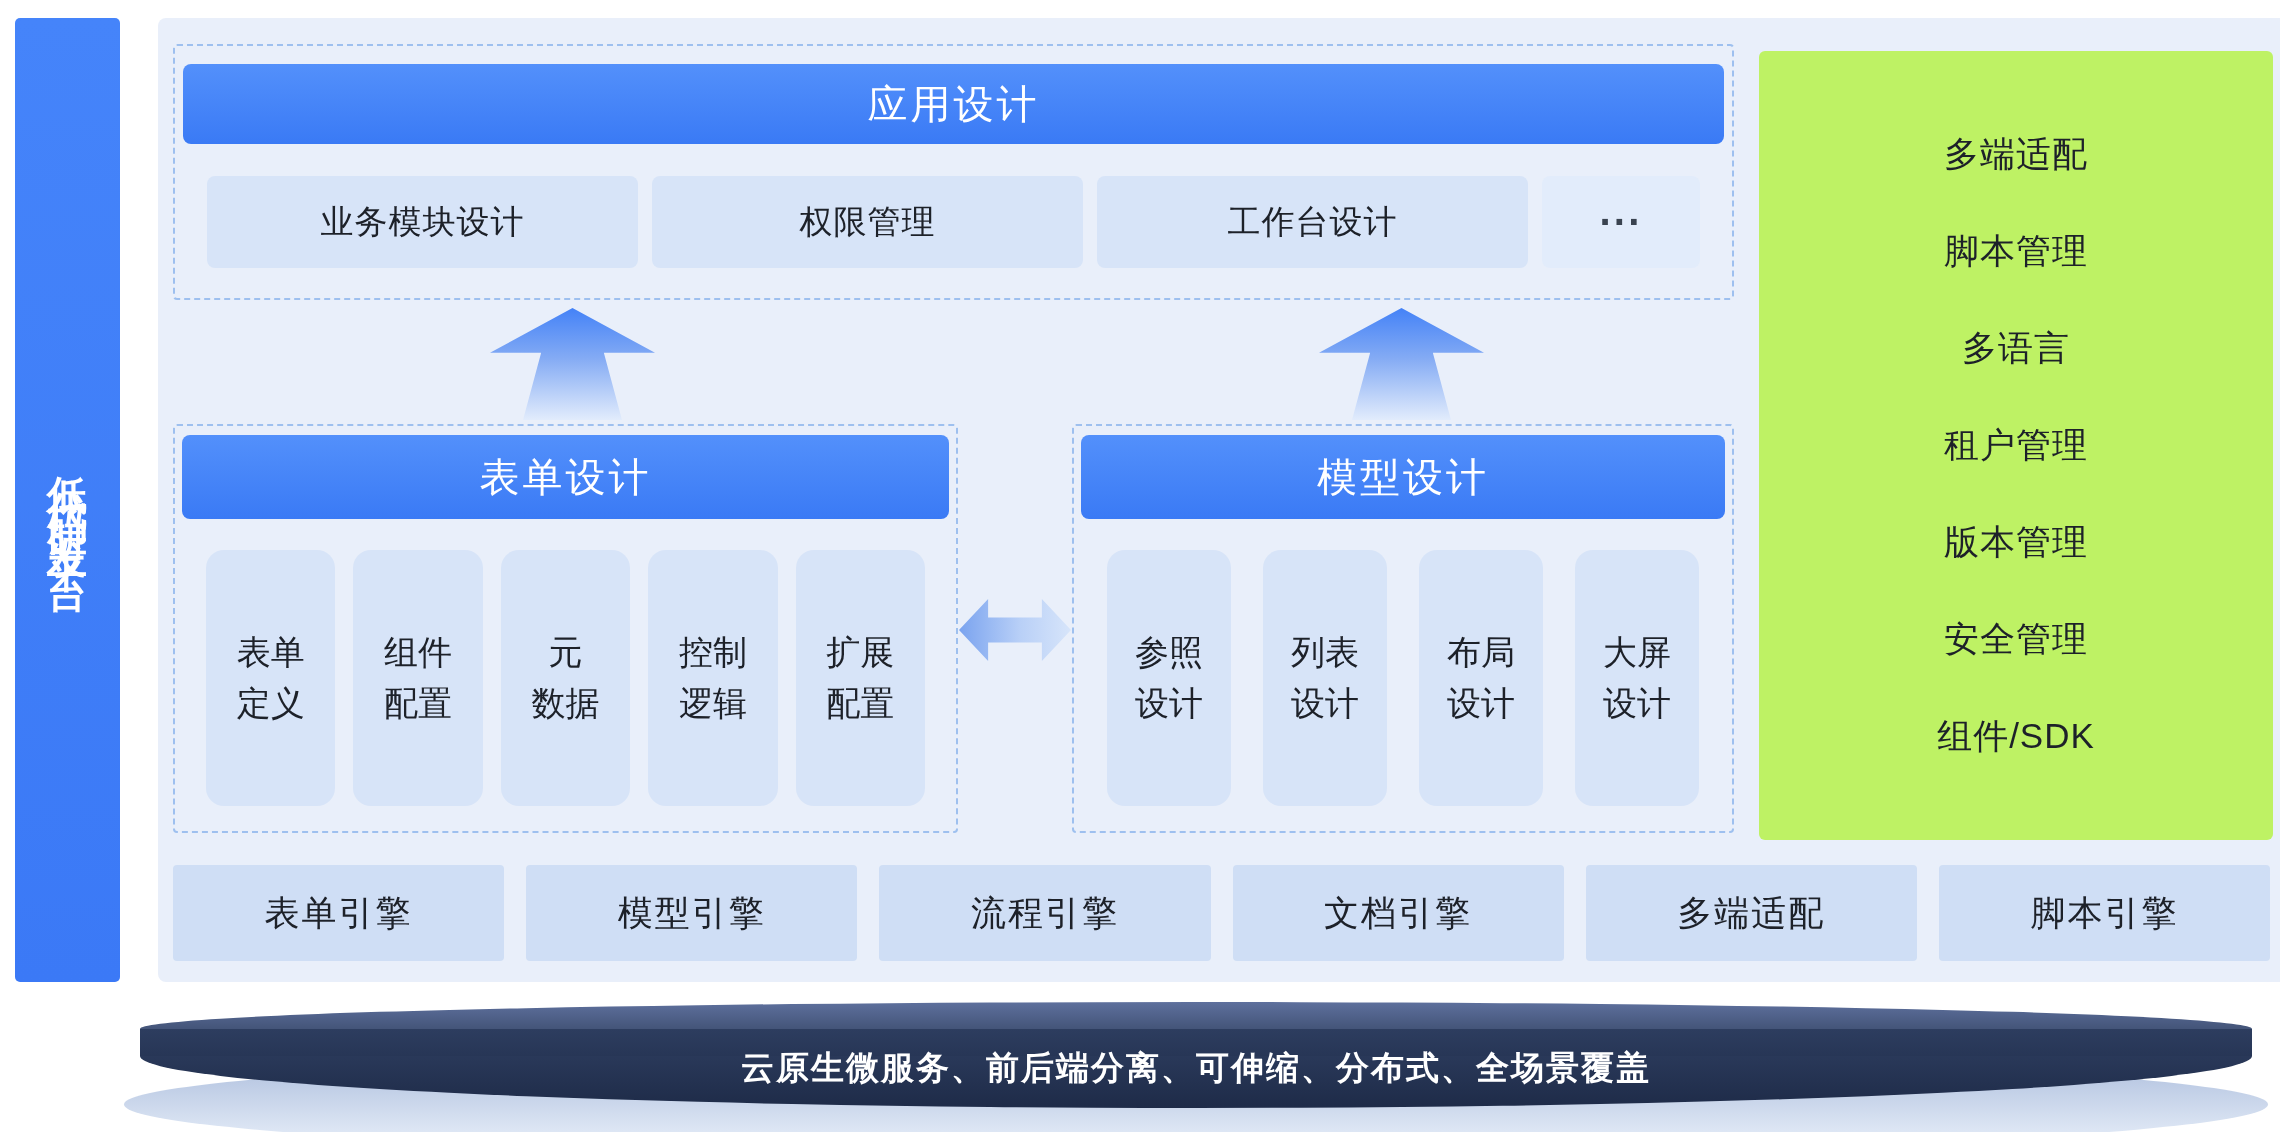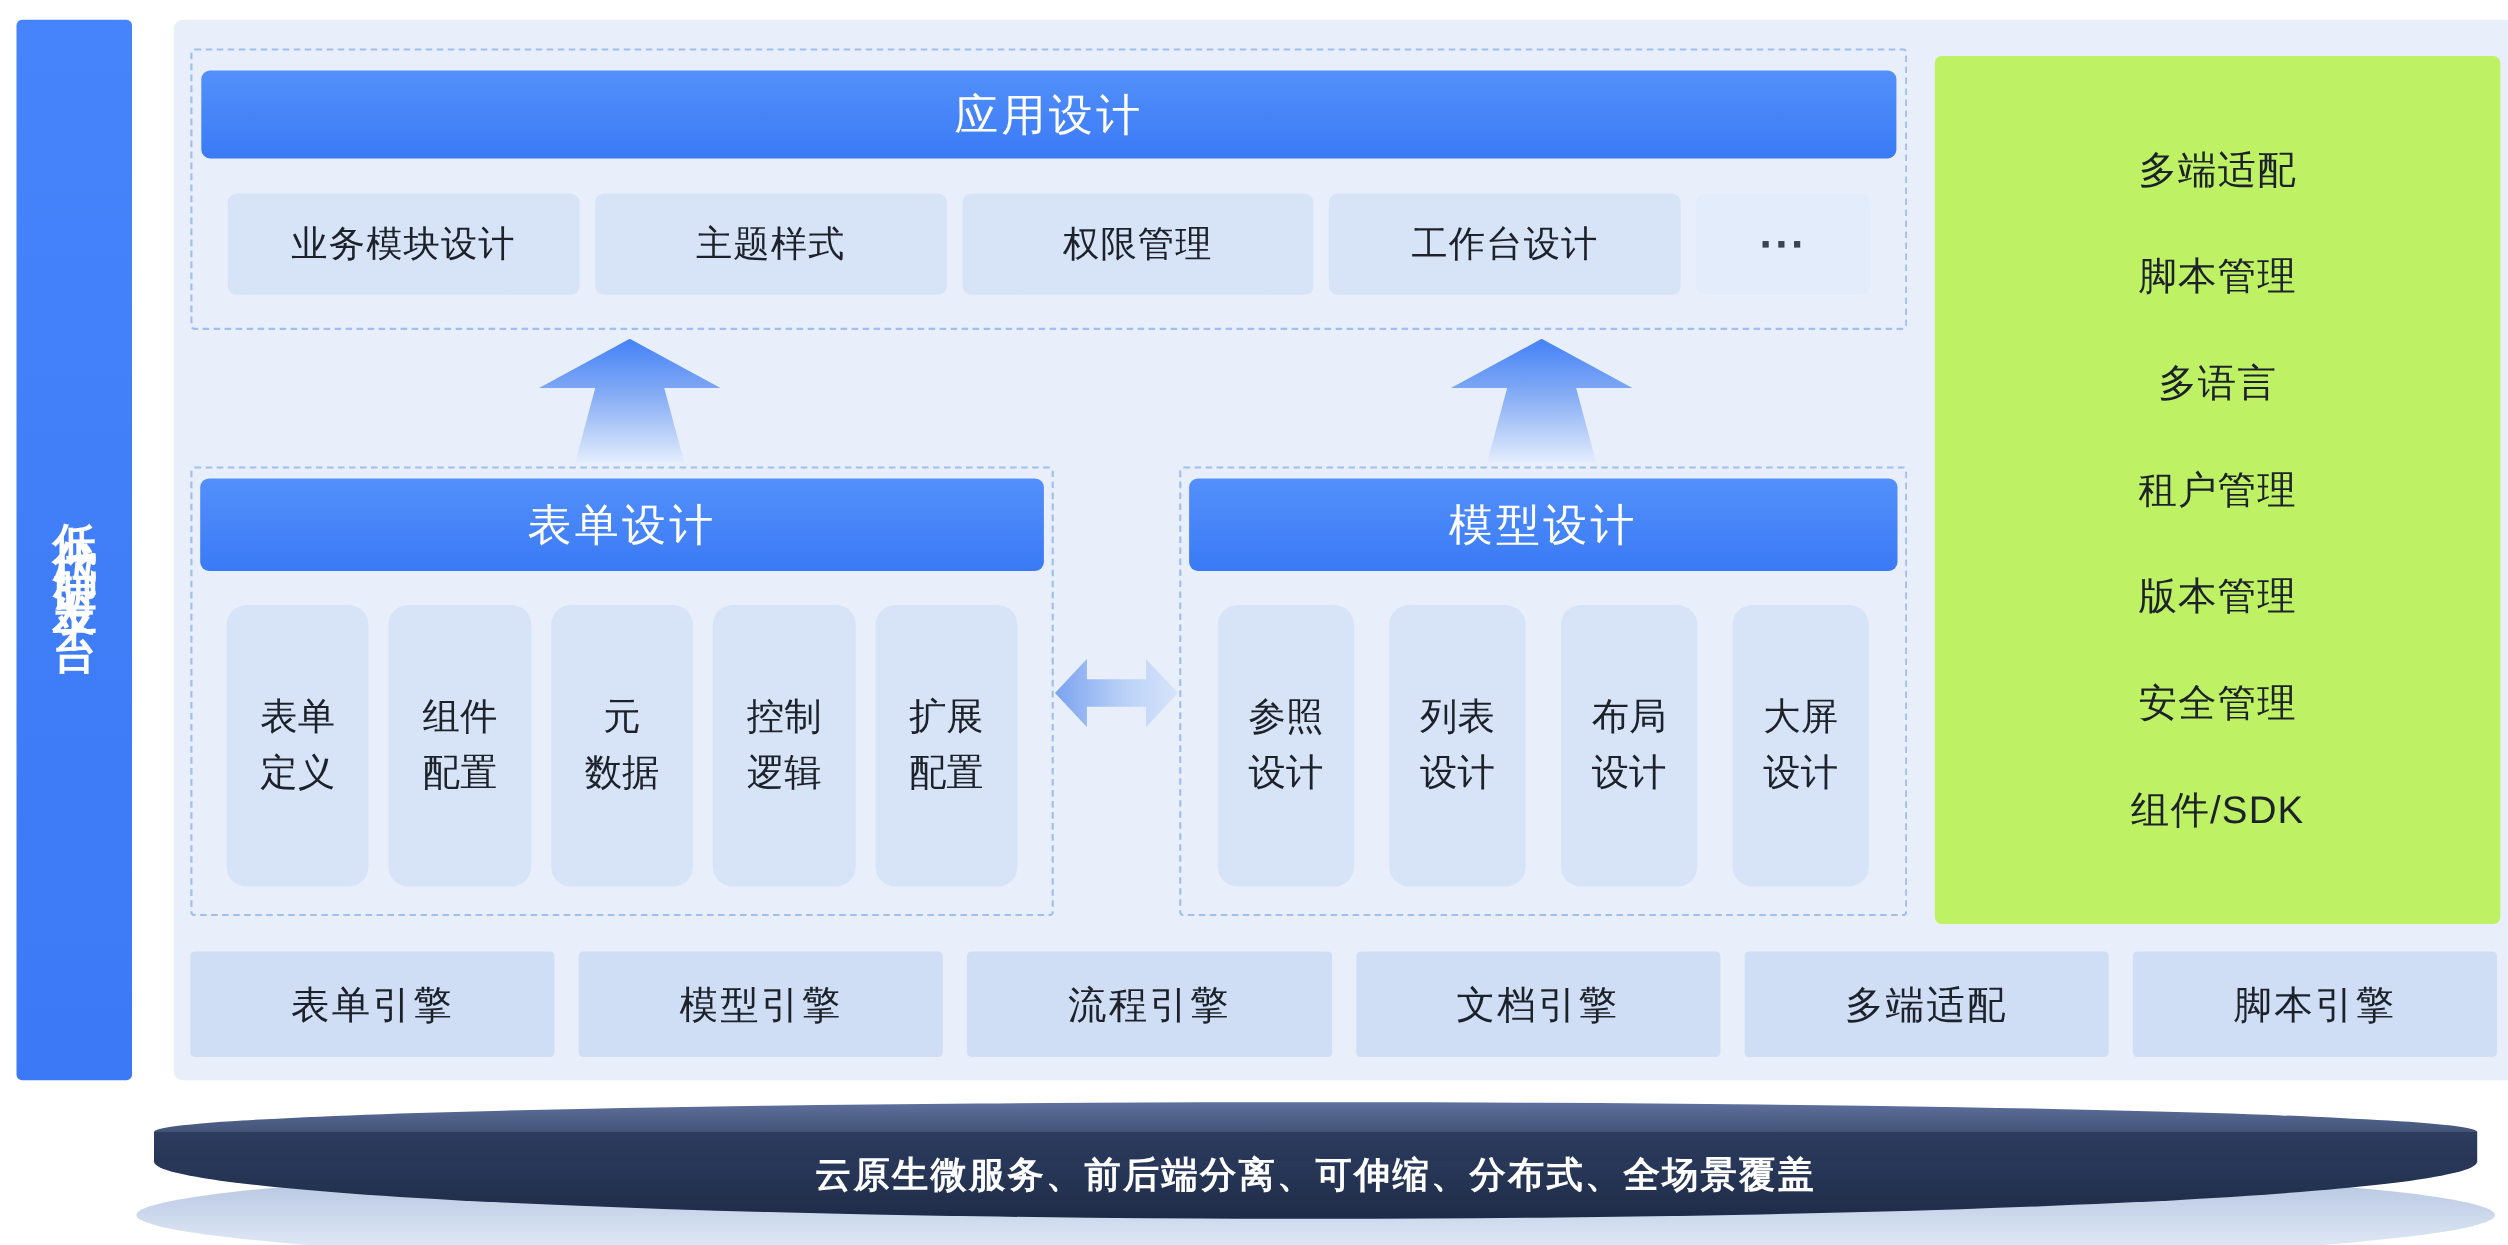--- a/index.html
+++ b/index.html
@@ -184,21 +184,20 @@
   <aside class="sidebar">
     <div class="sidebar-title">低代码研发平台</div>
   </aside>
 
   <div class="main-panel">
 
     <section class="dashed-section section-app">
       <div class="blue-header">应用设计</div>
       <div class="app-row">
         <div class="app-box">业务模块设计</div>
-        <div class="app-box">主题样式</div>
         <div class="app-box">权限管理</div>
         <div class="app-box">工作台设计</div>
         <div class="app-box more">···</div>
       </div>
     </section>
 
     <div class="arrow-up left"></div>
     <div class="arrow-up right"></div>
 
     <section class="dashed-section section-form">

